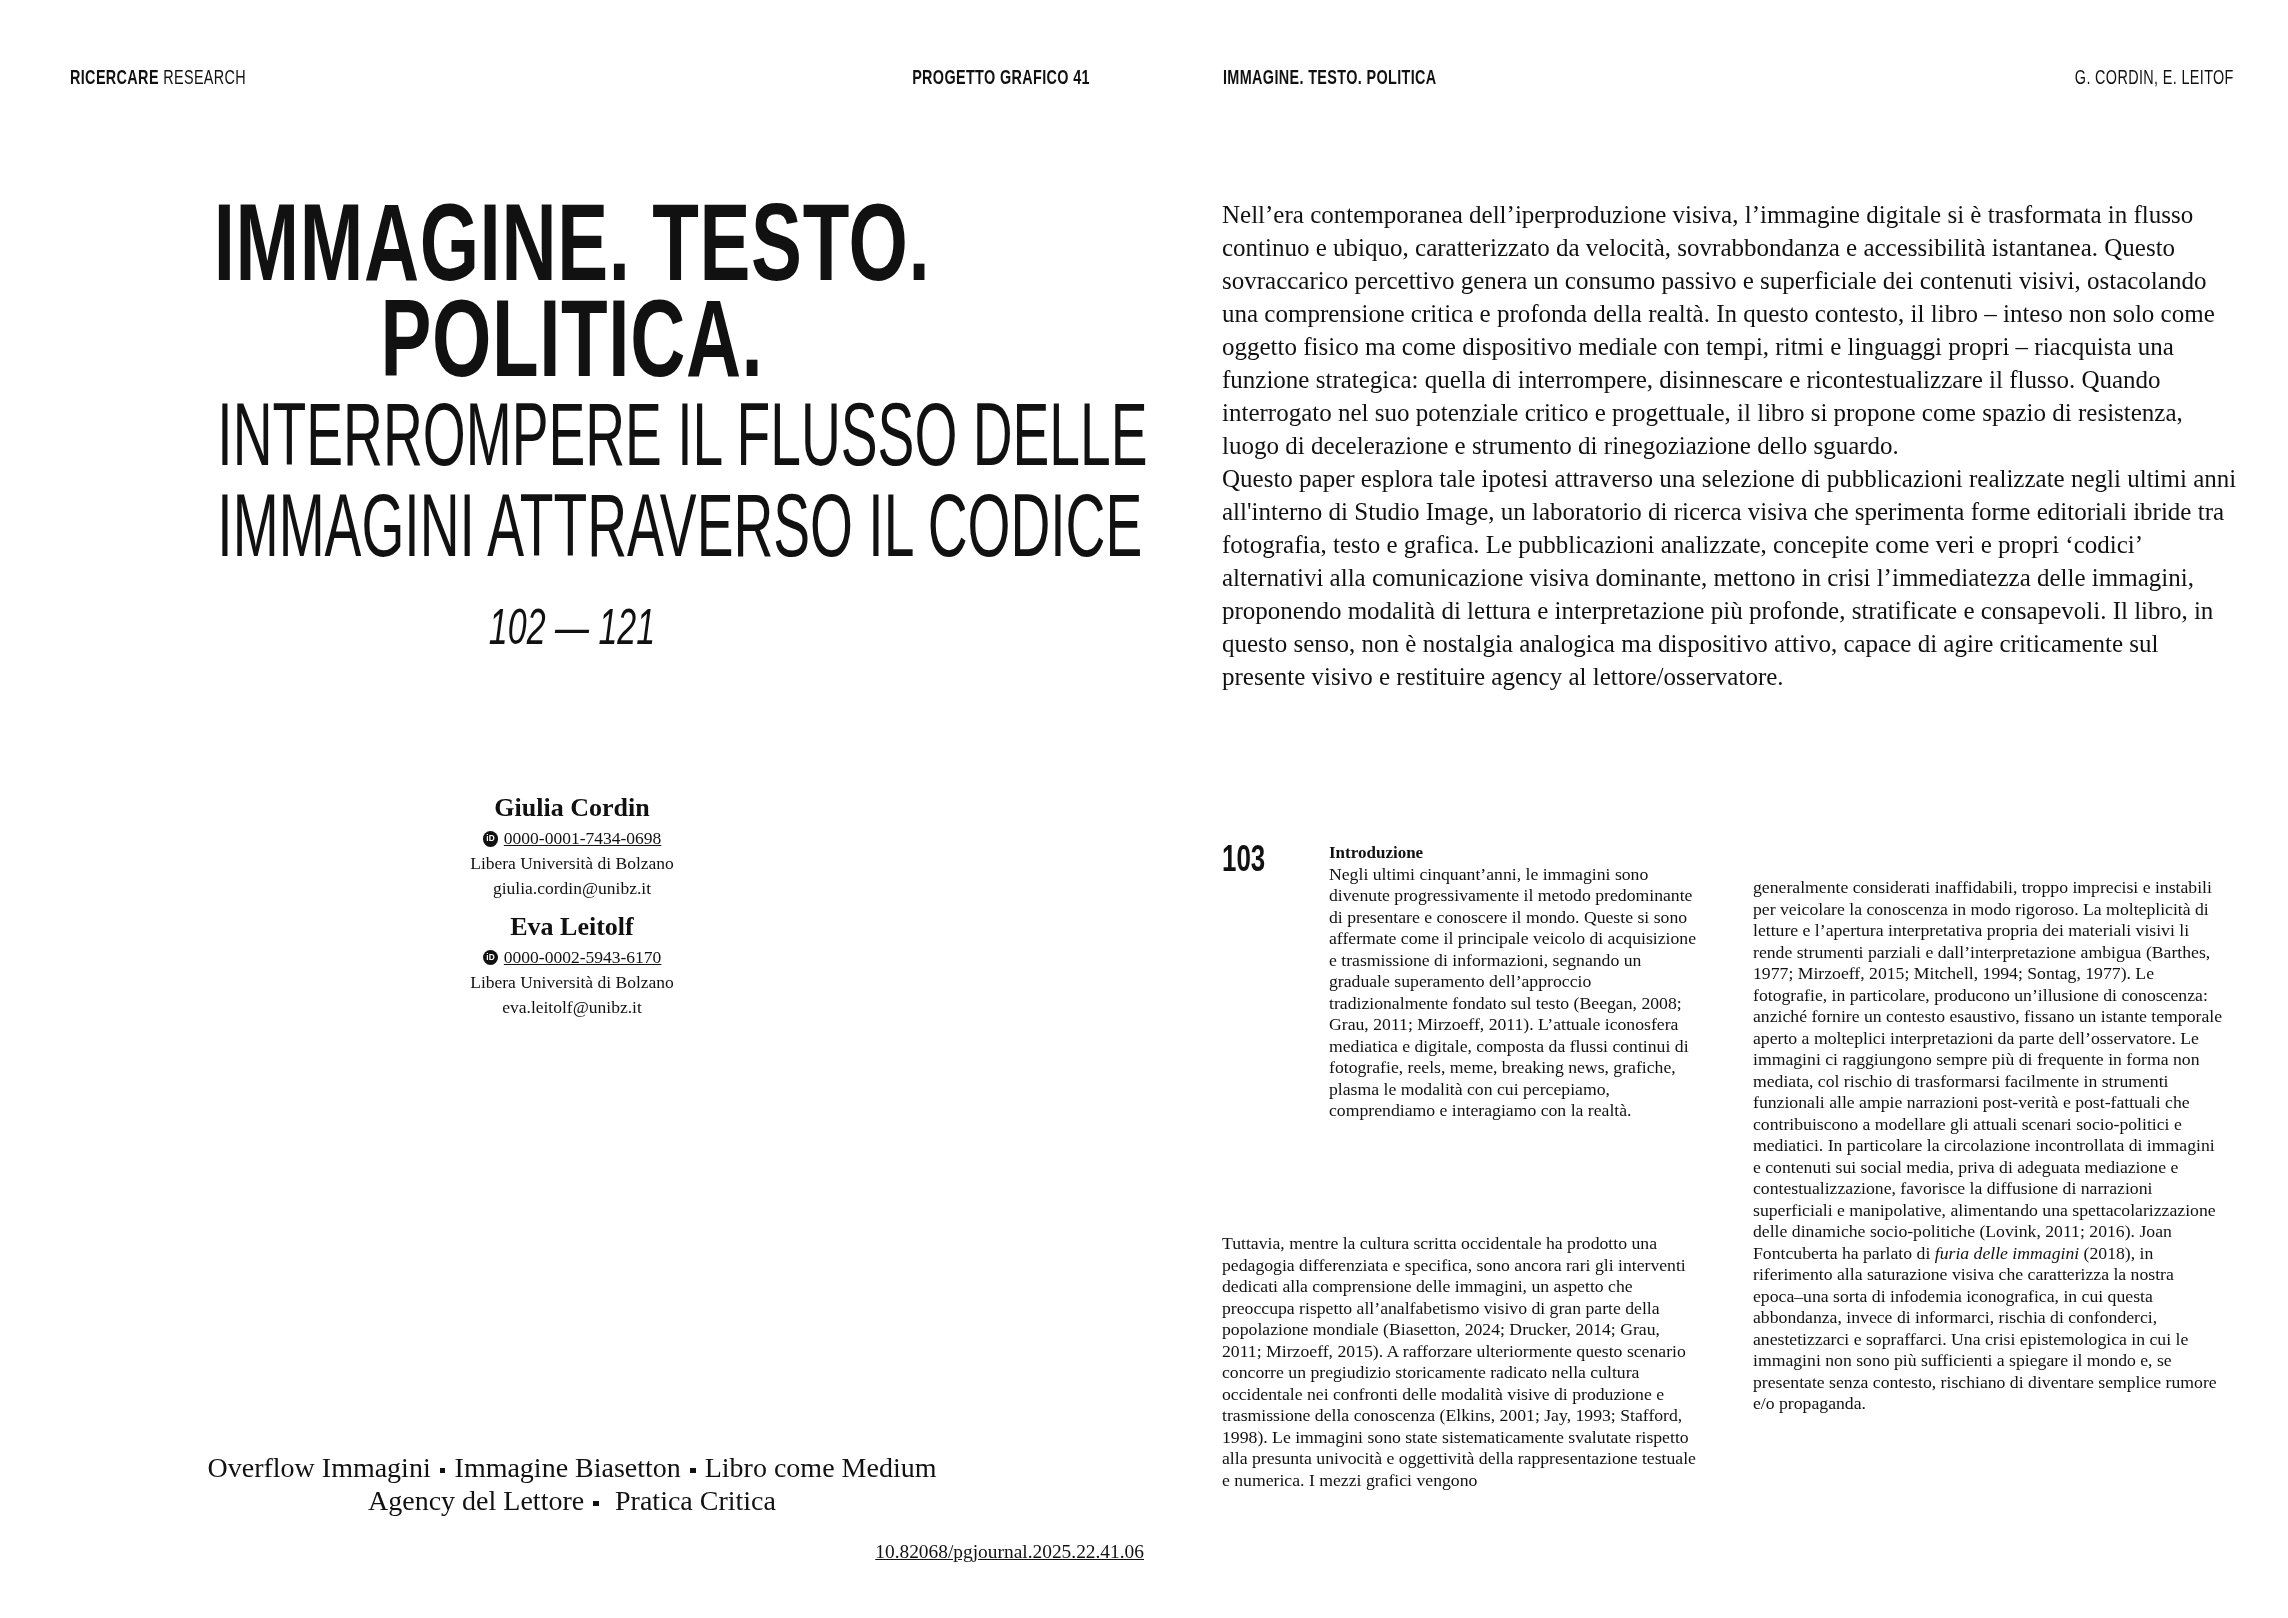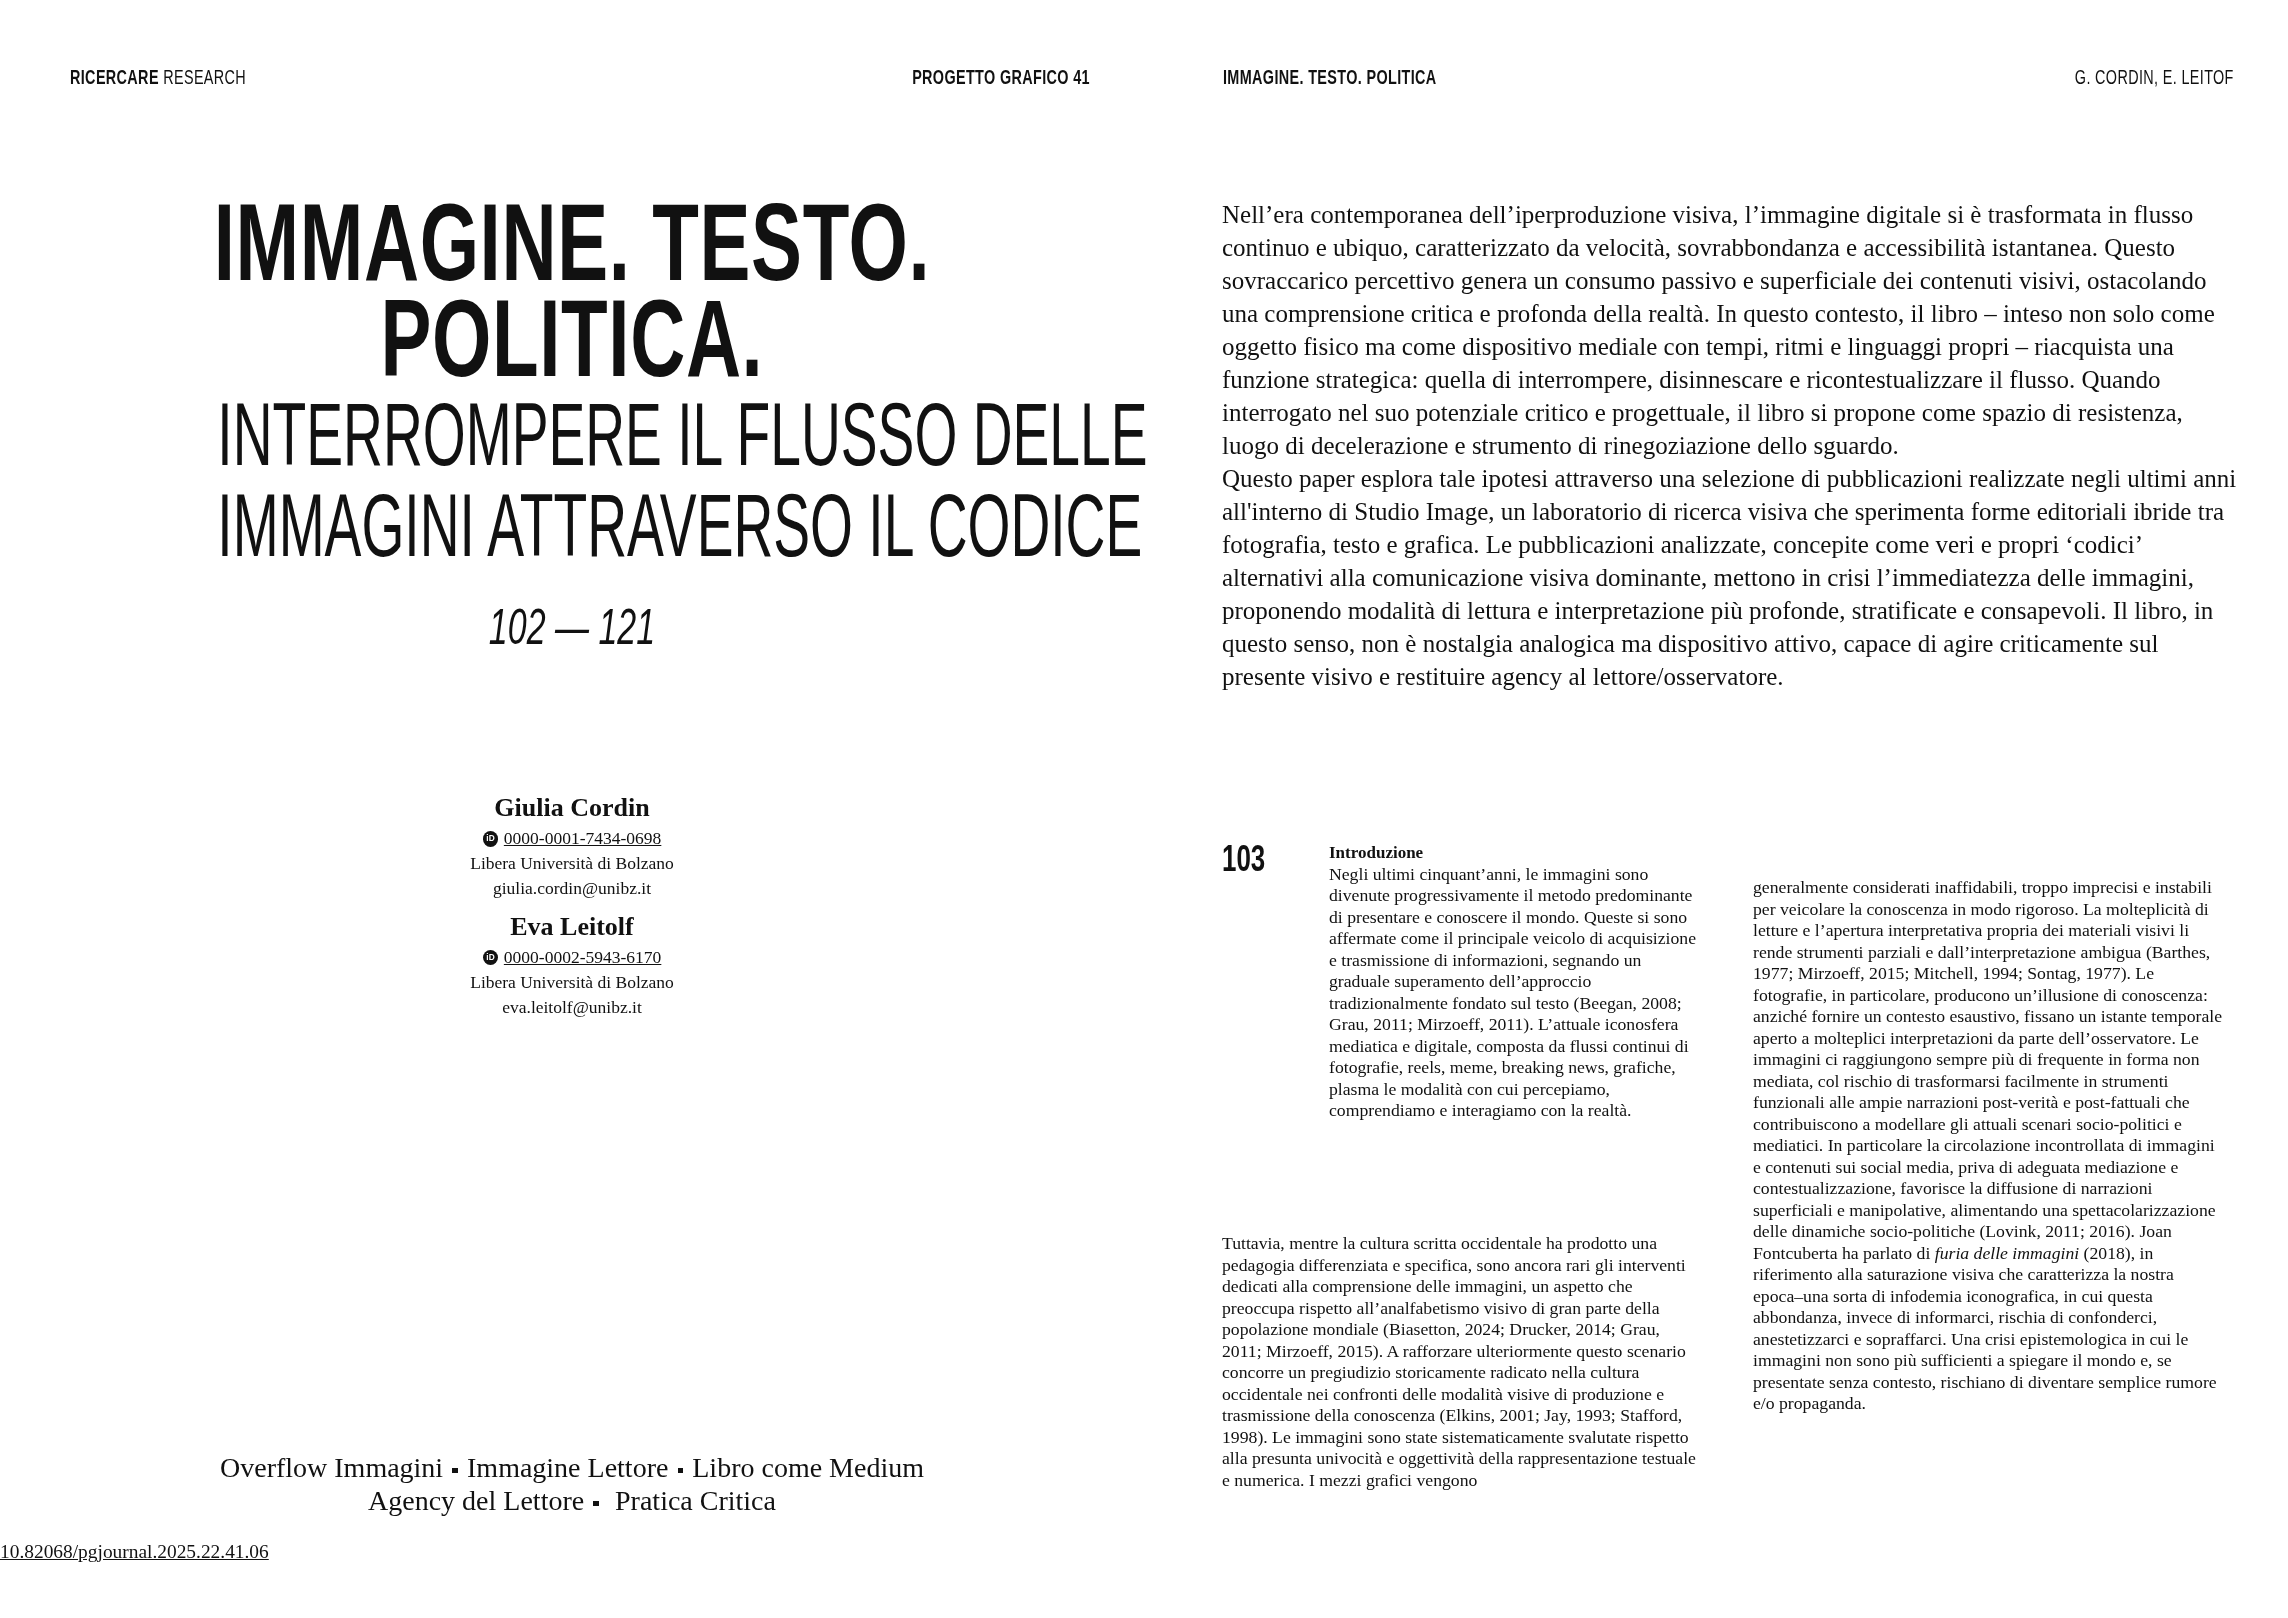--- a/index.html
+++ b/index.html
@@ -16,21 +16,21 @@
   .t-sub { font-weight:400; font-size:89px; line-height:83px; margin-top:7.4px; transform:scaleX(0.62); transform-origin:center; white-space:nowrap; }
   .t-pages { font-style:italic; font-size:50px; margin-top:31px; transform:scaleX(0.68); transform-origin:center; }
   .authors { position:absolute; top:792px; left:0; width:1144px; text-align:center; font-family:"Liberation Serif", serif; font-size:17.5px; line-height:25px; }
   .author-name { font-weight:700; font-size:26px; line-height:31px; }
   .author + .author { margin-top:9.2px; }
   .orcid { display:inline-flex; align-items:center; gap:5.5px; }
   .orcid-icon { display:inline-block; width:15.7px; height:15.7px; border-radius:50%; background:#111; color:#fff; font-family:"Liberation Sans", sans-serif; font-size:8.3px; font-weight:700; line-height:15.7px; text-align:center; }
   .orcid a { color:#111; text-decoration:underline;text-align:right; }
   .keywords { position:absolute; top:1451px; left:0; width:1144px; text-align:center; font-family:"Liberation Serif", serif; font-size:28px; line-height:33px; }
   .kw-sep { display:inline-block; width:5.5px; height:5.5px; background:#111; margin:0 9.2px; vertical-align:middle; }
-  .doi { position:absolute; top:1541px; left:0; width:1144px; text-align:left; font-family:"Liberation Serif", serif; font-size:19.4px; }
+  .doi { position:absolute; top:1541px; left:0; width:1144px; text-align:right; font-family:"Liberation Serif", serif; font-size:19.4px; }
   .doi a { color:#111; text-decoration:underline; }
   .abstract { position:absolute; left:78px; top:198px; width:1015px; font-family:"Liberation Serif", serif; font-size:25px; line-height:33px; }
   .abstract p { margin:0; }
   .pagenum { position:absolute; left:78px; top:838px; font-family:"Liberation Sans", sans-serif; font-weight:700; font-size:37px; transform:scaleX(0.7); transform-origin:left top; }
   .col { position:absolute; font-family:"Liberation Serif", serif; font-size:17.7px; line-height:21.5px; }
   .col1-indent { left:185px; top:842px; width:369px; }
   .col1 { left:78px; top:1233px; width:476px; }
   .col2 { left:609px; top:865px; width:471px;margin-top:12px; }
   .col p { margin:0; }
   .section-h { font-weight:700; font-size:17px; }
@@ -71,21 +71,21 @@
         <span class="orcid-icon">iD</span>
         <a>0000-0002-5943-6170</a>
       </div>
       <div>Libera Università di Bolzano</div>
       <div>eva.leitolf@unibz.it</div>
     </div>
   </div>
 
   <div class="keywords">
     <div>
-      <span>Overflow Immagini</span><span class="kw-sep"></span><span>Immagine Lettore</span><span class="kw-sep"></span><span>Libro come Medium</span>
+      <span>Overflow Immagini</span><span class="kw-sep"></span><span>Immagine Biasetton</span><span class="kw-sep"></span><span>Libro come Medium</span>
     </div>
     <div>
       <span>Agency del Lettore</span><span class="kw-sep"></span> <span>Pratica Critica</span>
     </div>
   </div>
 
   <div class="doi">
     <a>10.82068/pgjournal.2025.22.41.06</a>
   </div>
 </div>

